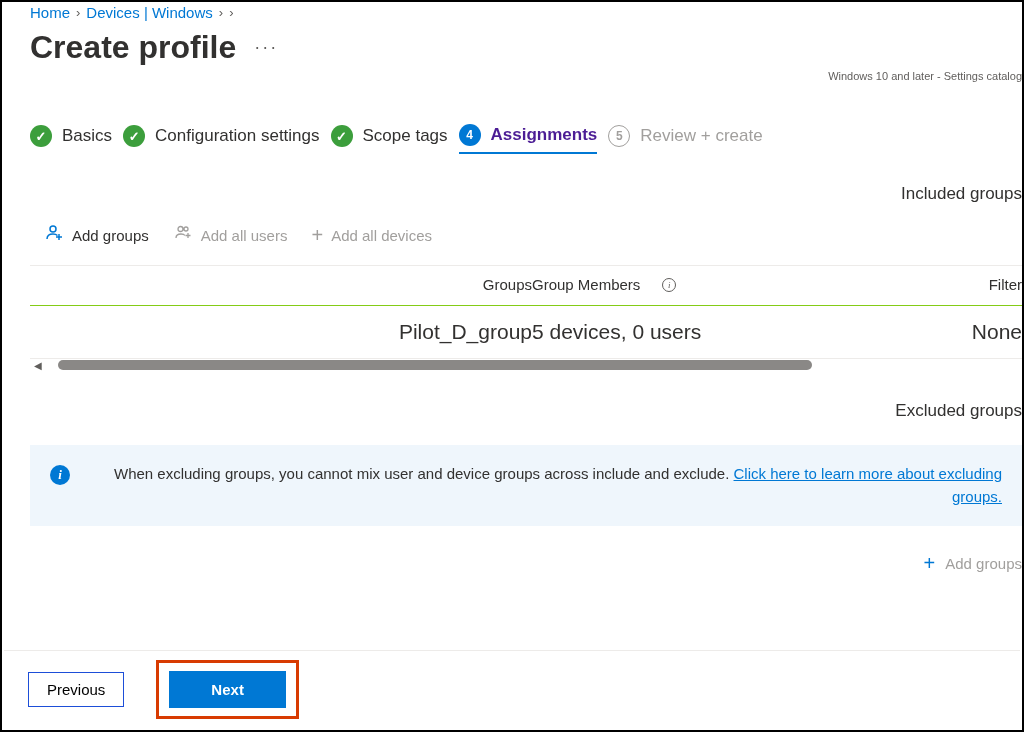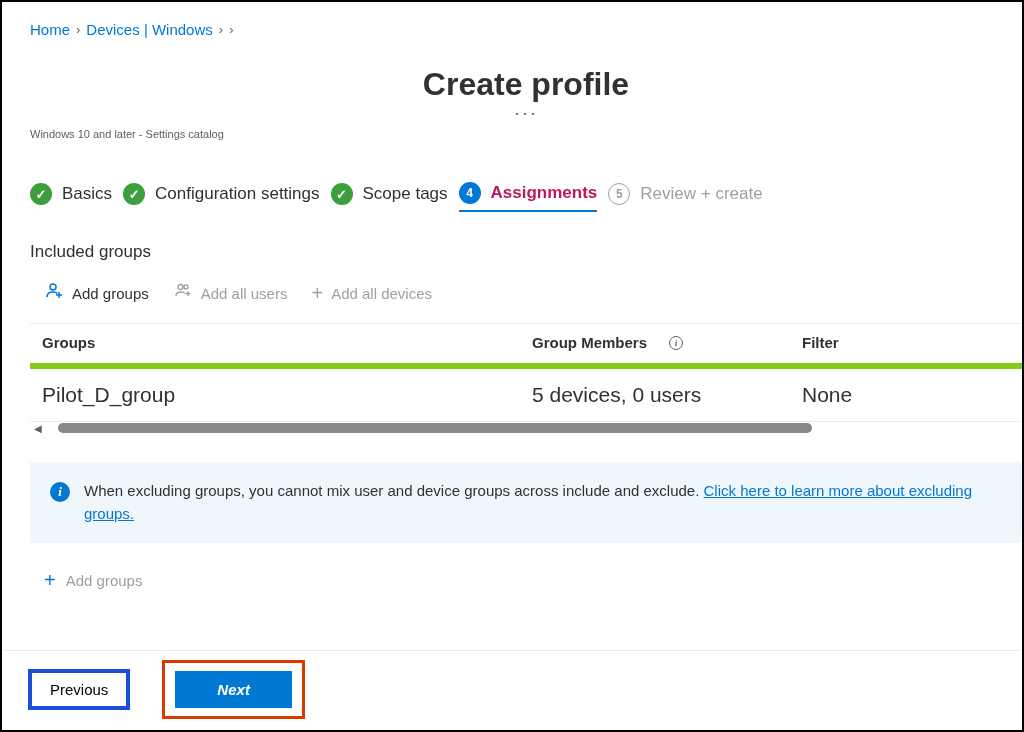--- a/index.html
+++ b/index.html
@@ -1,60 +1,60 @@
 <!DOCTYPE html>
 <html><head>
   <meta charset="utf-8">
   <style>
     * { box-sizing: border-box; margin: 0; padding: 0; }
     body { font-family: 'Segoe UI', Tahoma, Arial, sans-serif; font-size: 14px; color: #323130; background: #fff; width: 1024px; height: 732px; border: 2px solid #000; overflow: hidden; position: relative; }
-    .container { padding: 19px 0 0 28px; }
+    .container { padding: 2px 0 0 28px; text-align: right; }
     .breadcrumb { font-size: 15px; display: flex; align-items: center; gap: 6px; flex-wrap: wrap; }
     .breadcrumb a { color: #0078d4; text-decoration: none; cursor: pointer; }
     .breadcrumb .sep { color: #605e5c; font-size: 13px; }
-    .title-row { display: flex; align-items: center; margin-top: 28px; flex-direction: column; }
+    .title-row { display: flex; align-items: center; gap: 18px; margin-top: 8px; }
     .title { font-size: 32px; font-weight: 600; color: #323130; }
     .ellipsis { color: #605e5c; font-size: 18px; cursor: pointer; letter-spacing: 2px; }
     .subtitle { color: #605e5c; font-size: 11px; margin-top: 4px; }
     .wizard { display: flex; align-items: center; gap: 11px; margin-top: 42px; }
     .step { display: flex; align-items: center; gap: 10px; font-size: 17px; cursor: pointer; padding-bottom: 6px; }
     .step.completed .circle { background: #3c9e3c; color: #fff; }
     .step.active { border-bottom: 2px solid #0078d4; }
     .step.active .circle { background: #0078d4; color: #fff; }
-    .step.active .label { color: #be185d; font-weight: 600; }
+    .step.active .label { color: #4c1d95; font-weight: 600; }
     .step.pending .circle { background: #fff; border: 1px solid #a19f9d; color: #a19f9d; }
     .step.pending .label { color: #a19f9d; }
     .circle { width: 22px; height: 22px; border-radius: 50%; display: inline-flex; align-items: center; justify-content: center; font-size: 12px; font-weight: 600; flex-shrink: 0; }
     .check::before { content: "✓"; font-size: 13px; font-weight: 700; }
     .section-title { font-size: 17px; font-weight: 400; margin-top: 30px; color: #323130; }
     .actions-row { display: flex; align-items: center; gap: 24px; margin-top: 20px; padding-left: 14px; }
     .action { display: inline-flex; align-items: center; gap: 8px; font-size: 15px; cursor: pointer; }
     .action.enabled { color: #323130; }
     .action.enabled .icon { color: #0078d4; }
     .action.disabled { color: #a19f9d; }
     .action.disabled .icon { color: #a19f9d; }
     .person-plus { font-size: 18px; position: relative; }
     .plus-icon { font-size: 20px; font-weight: 300; }
     .table-wrap { margin-top: 18px; border-top: 1px solid #edebe9; }
-    .thead { display: flex; padding: 10px 0 12px 12px; font-weight: 700; font-size: 15px; border-bottom: 6px solid #84cc16; }
+    .thead { display: flex; padding: 10px 0 12px 12px; font-weight: 400; font-size: 15px; border-bottom: 1px solid #84cc16; }
     .col-groups { width: 490px; }
     .col-members { width: 270px; display: flex; align-items: center; gap: 22px; }
     .col-filter { flex: 1; }
     .info-icon-sm { width: 14px; height: 14px; border: 1px solid #605e5c; border-radius: 50%; display: inline-flex; align-items: center; justify-content: center; font-size: 9px; font-style: italic; font-family: serif; color: #605e5c; }
     .trow { display: flex; padding: 14px 0 14px 12px; font-size: 21px; border-bottom: 1px solid #edebe9; }
     .scrollbar { height: 12px; background: #fff; display: flex; align-items: center; position: relative; margin-bottom: 28px; }
     .scroll-left { position: absolute; left: 4px; font-size: 10px; color: #605e5c; cursor: pointer; }
     .scroll-thumb { position: absolute; left: 28px; right: 210px; height: 10px; background: #8a8886; border-radius: 5px; }
     .infobox { background: #eff6fc; padding: 18px 20px; display: flex; gap: 14px; align-items: flex-start; font-size: 15px; line-height: 1.5; margin-right: 0; }
     .info-badge { width: 20px; height: 20px; background: #0078d4; border-radius: 50%; color: #fff; display: inline-flex; align-items: center; justify-content: center; font-style: italic; font-family: serif; font-weight: 700; font-size: 13px; flex-shrink: 0; margin-top: 2px; }
     .infobox a { color: #0078d4; text-decoration: underline; }
     .add-groups-bottom { display: inline-flex; align-items: center; gap: 10px; color: #a19f9d; font-size: 15px; margin-top: 26px; padding-left: 14px; }
     .footer { position: absolute; left: 2px; right: 2px; bottom: 2px; height: 78px; background: #fff; border-top: 1px solid #edebe9; display: flex; align-items: center; padding-left: 24px; gap: 32px; }
-    .btn-prev { background: #fff; border: 4px solid #1d4ed8; padding: 8px 18px; font-size: 15px; cursor: pointer; }
-    .btn-next { background: #0078d4; color: #fff; border: none; padding: 10px 42px; font-size: 15px; font-weight: 600; cursor: pointer; font-style: italic; }
+    .btn-prev { background: #fff; border: 1px solid #1d4ed8; padding: 8px 18px; font-size: 15px; cursor: pointer; }
+    .btn-next { background: #0078d4; color: #fff; border: none; padding: 10px 42px; font-size: 15px; font-weight: 600; cursor: pointer; }
     .red-box { border: 3px solid #d83b01; padding: 8px 10px; display: inline-block; }
     .watermark { position: absolute; left: 50%; transform: translateX(-50%); bottom: 58px; font-weight: 700; font-size: 17px; color: #000; text-shadow: 1px 1px 0 #999; letter-spacing: 0.3px; }
   </style>
 </head>
 <body>
 
 <div class="container">
   <div class="breadcrumb">
     <a>Home</a>
     <span class="sep">›</span>
@@ -132,20 +132,21 @@
       <div class="col-groups">Pilot_D_group</div>
       <div class="col-members">5 devices, 0 users</div>
       <div class="col-filter">None</div>
     </div>
     <div class="scrollbar">
       <span class="scroll-left">◀</span>
       <div class="scroll-thumb"></div>
     </div>
   </div>
 
+  <div class="section-title">Excluded groups</div>
 
   <div class="infobox" style="margin-top:24px;">
     <span class="info-badge">i</span>
     <div>
       <span>When excluding groups, you cannot mix user and device groups across include and exclude. </span><a href="#">Click here to learn more about excluding groups.</a>
     </div>
   </div>
 
   <div class="add-groups-bottom">
     <span class="plus-icon" style="color:#0078d4;">+</span>

